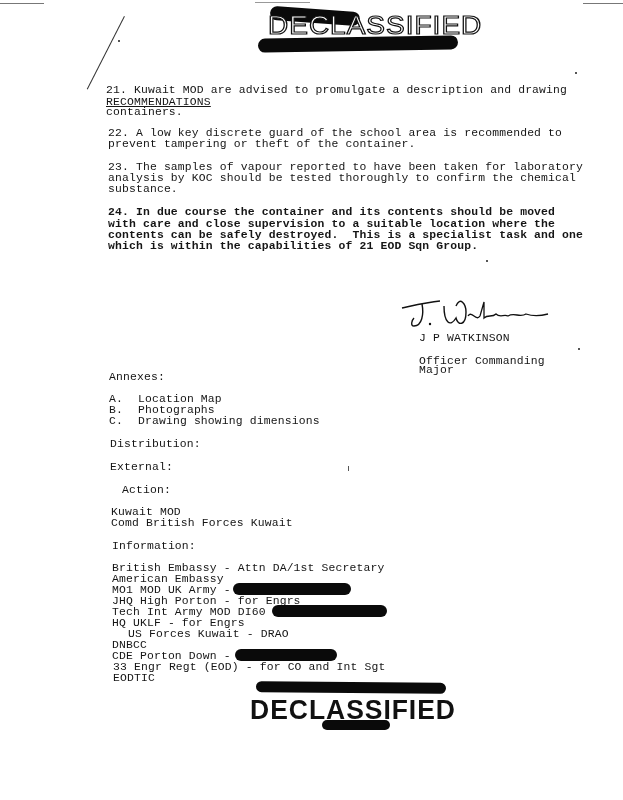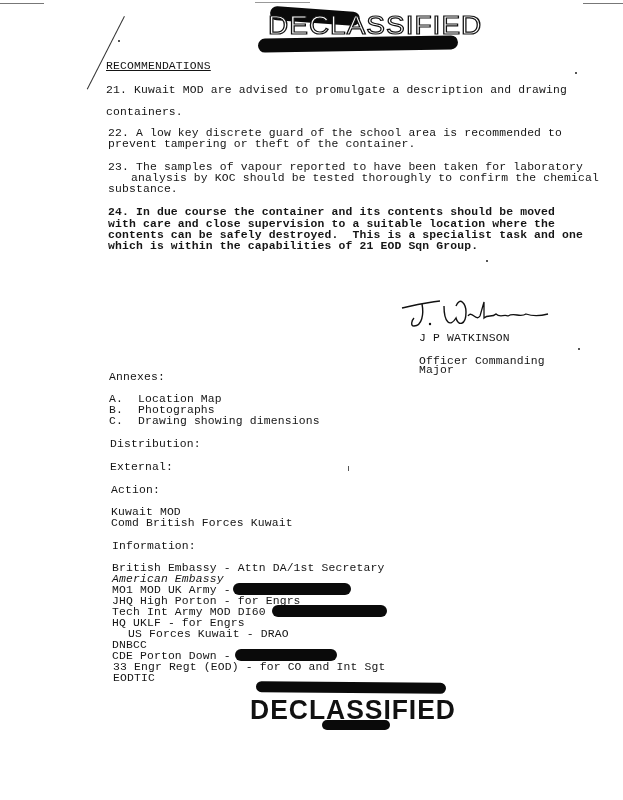--- a/index.html
+++ b/index.html
@@ -3,21 +3,21 @@
 <meta charset="utf-8">
 <style>
   html, body { margin: 0; padding: 0; }
   body {
     width: 623px; height: 800px; background: #ffffff; position: relative; overflow: hidden;
     font-family: "Liberation Mono", "DejaVu Sans Mono", monospace;
     color: #111;
   }
   .page { position: absolute; left: 0; top: 0; width: 623px; height: 800px; }
   .txt { position: absolute; font-size: 11.4px; line-height: 11.4px; white-space: pre; letter-spacing: 0.15px; color: #151515; }
-  .u { text-decoration: underline; }
+  .u { text-decoration: underline; margin-top: 36px; }
   .redact { position: absolute; background: #0a0a0a; border-radius: 10px; }
   .stamp {
     position: absolute; font-family: "Liberation Sans", "DejaVu Sans", sans-serif;
     font-weight: normal; letter-spacing: 1px;
   }
   .stamp-top {
     left: 268px; top: 12px; font-size: 28px; line-height: 28px; color: #fff;
     -webkit-text-stroke: 1.3px #111; transform: scaleY(0.9);
   }
   .stamp-bottom {
@@ -50,21 +50,21 @@
 
   <div class="txt u" style="left:106px;top:61px;">RECOMMENDATIONS</div>
 
   <div class="txt" style="left:106px;top:85px;">21. Kuwait MOD are advised to promulgate a description and drawing</div>
   <div class="txt" style="left:106px;top:107px;">containers.</div>
 
   <div class="txt" style="left:108px;top:128px;">22. A low key discrete guard of the school area is recommended to</div>
   <div class="txt" style="left:108px;top:139px;">prevent tampering or theft of the container.</div>
 
   <div class="txt" style="left:108px;top:162px;">23. The samples of vapour reported to have been taken for laboratory</div>
-  <div class="txt" style="left:108px;top:173px;margin-left:23px;">analysis by KOC should be tested thoroughly to confirm the chemical</div>
+  <div class="txt" style="left:108px;top:173px;">analysis by KOC should be tested thoroughly to confirm the chemical</div>
   <div class="txt" style="left:108px;top:184px;">substance.</div>
 
   <div class="txt" style="left:108px;top:207px;font-weight:bold;">24. In due course the container and its contents should be moved</div>
   <div class="txt" style="left:108px;top:219px;font-weight:bold;">with care and close supervision to a suitable location where the</div>
   <div class="txt" style="left:108px;top:230px;font-weight:bold;">contents can be safely destroyed.  This is a specialist task and one</div>
   <div class="txt" style="left:108px;top:241px;font-weight:bold;">which is within the capabilities of 21 EOD Sqn Group.</div>
 
   <svg class="sig" width="160" height="40" viewBox="0 0 160 40">
     <path d="M2 16 C 20 12, 28 10, 40 9" stroke="#111" stroke-width="1.4" fill="none"></path>
     <path d="M22 12 C 24 22, 22 34, 14 34 C 10 34, 12 28, 14 26" stroke="#111" stroke-width="1.4" fill="none"></path>
@@ -79,27 +79,27 @@
   <div class="txt" style="left:109px;top:372px;">Annexes:</div>
   <div class="txt" style="left:109px;top:394px;">A.</div>
   <div class="txt" style="left:138px;top:394px;">Location Map</div>
   <div class="txt" style="left:109px;top:405px;">B.</div>
   <div class="txt" style="left:138px;top:405px;">Photographs</div>
   <div class="txt" style="left:109px;top:416px;">C.</div>
   <div class="txt" style="left:138px;top:416px;">Drawing showing dimensions</div>
 
   <div class="txt" style="left:110px;top:439px;">Distribution:</div>
   <div class="txt" style="left:110px;top:462px;">External:</div>
-  <div class="txt" style="left:111px;top:485px;text-align:center;">Action:</div>
+  <div class="txt" style="left:122px;top:485px;text-align:center;">Action:</div>
   <div class="txt" style="left:111px;top:507px;">Kuwait MOD</div>
   <div class="txt" style="left:111px;top:518px;">Comd British Forces Kuwait</div>
 
   <div class="txt" style="left:112px;top:541px;">Information:</div>
   <div class="txt" style="left:112px;top:563px;">British Embassy - Attn DA/1st Secretary</div>
-  <div class="txt" style="left:112px;top:574px;font-style:italic;">American Embassy</div>
+  <div class="txt" style="left:112px;top:574px;">American Embassy</div>
   <div class="txt" style="left:112px;top:585px;">MO1 MOD UK Army - </div>
   <div class="redact" style="left:233px;top:583px;width:118px;height:12px;"></div>
   <div class="txt" style="left:112px;top:596px;">JHQ High Porton - for Engrs</div>
   <div class="txt" style="left:112px;top:607px;">Tech Int Army MOD DI60 </div>
   <div class="redact" style="left:272px;top:605px;width:115px;height:12px;"></div>
   <div class="txt" style="left:112px;top:618px;">HQ UKLF - for Engrs</div>
   <div class="txt" style="left:112px;top:629px;margin-left:16px;">US Forces Kuwait - DRAO</div>
   <div class="txt" style="left:112px;top:640px;">DNBCC</div>
   <div class="txt" style="left:112px;top:651px;">CDE Porton Down - </div>
   <div class="redact" style="left:235px;top:649px;width:102px;height:12px;"></div>

